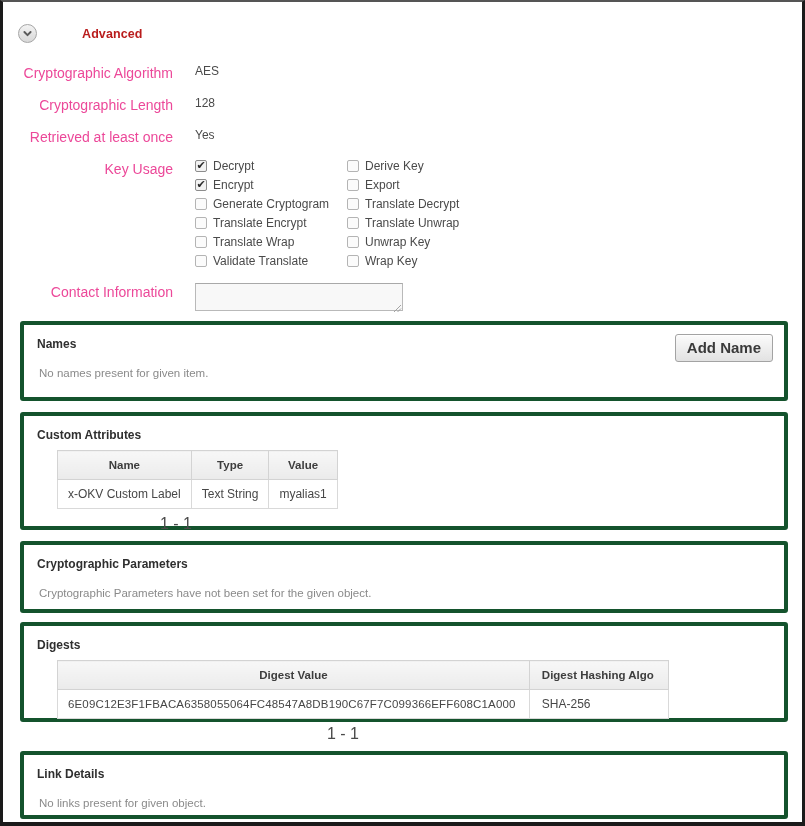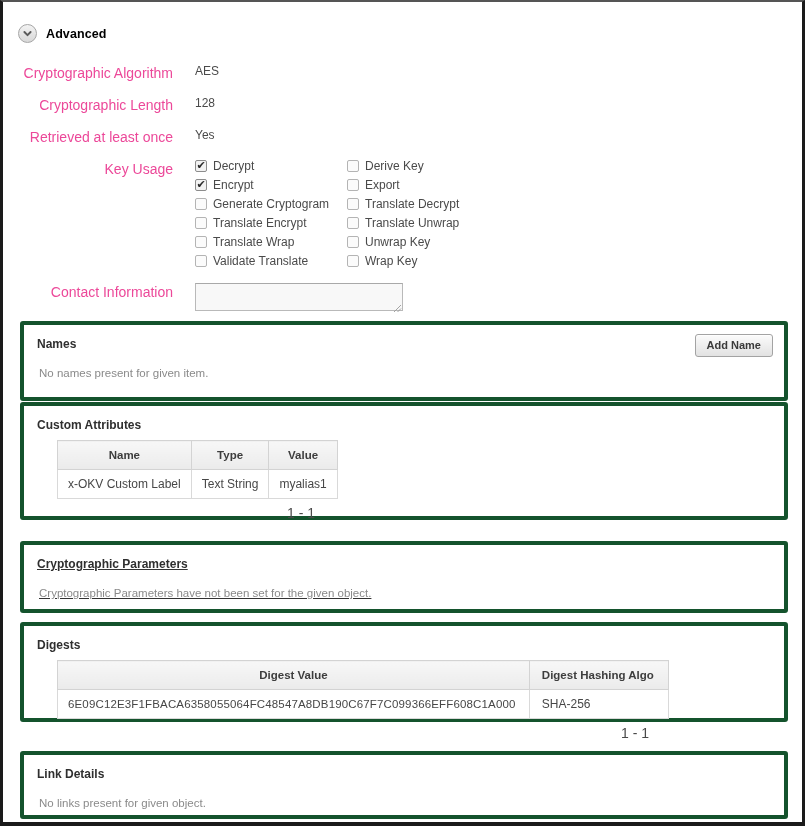--- a/index.html
+++ b/index.html
@@ -55,22 +55,23 @@
     box-sizing: border-box;
     display: flex;
     align-items: center;
     justify-content: center;
     cursor: pointer;
   }
   .disclosure-btn svg { display: block; }
   .section-title {
     font-size: 12.5px;
     font-weight: bold;
-    color: #000000;
+    color: #b91c1c;
     letter-spacing: 0.1px;
+    margin-left: 36px;
   }
 
   
   .prop-list {
     position: absolute;
     left: 0;
     top: 62px;
     width: 790px;
   }
   .prop-row {
@@ -186,21 +187,21 @@
     padding: 16px 0 0 15px;
   }
 
   
   .btn {
     position: absolute;
     right: 11px;
     top: 9px;
     padding: 4px 11px 5px 11px;
     font-family: "Liberation Sans", sans-serif;
-    font-size: 11px;
+    font-size: 15px;
     font-weight: bold;
     color: #3a3a3a;
     background: linear-gradient(#fbfbfb, #e2e2e2);
     border: 1px solid #a3a3a3;
     border-radius: 3px;
     cursor: pointer;
     box-shadow: 0 1px 0 rgba(255,255,255,0.7) inset;
   }
 
   
@@ -221,23 +222,23 @@
     text-align: center;
     white-space: nowrap;
   }
   table.grid td {
     border: 1px solid #d9d9d9;
     padding: 7px 10px 7px 10px;
     white-space: nowrap;
     color: #474747;
   }
   .pager {
-    font-size: 14px;
+    font-size: 16px;
     color: #4a4a4a;
-    text-align: right;
+    text-align: center;
     padding-top: 6px;
   }
 
   .ca-wrap { padding: 8px 0 0 13px; }
   .ca-table { width: 278px; }
   .ca-table th.c-name { width: 132px; }
   .ca-table th.c-type { width: 74px; }
   .ca-table th.c-val  { width: 68px; }
   .ca-table td { text-align: center; }
   .ca-pager { width: 278px; }
@@ -362,21 +363,21 @@
       </div>
 
     </div>
 
     <div class="panel" style="top:319px; height:80px;">
       <div class="panel-title">Names</div>
       <button class="btn">Add Name</button>
       <div class="panel-empty">No names present for given item.</div>
     </div>
 
-    <div class="panel" style="top:400px; height:118px;">
+    <div class="panel" style="top:410px; height:118px;">
       <div class="panel-title">Custom Attributes</div>
       <div class="ca-wrap">
         <table class="grid ca-table">
           <thead>
             <tr>
               <th class="c-name">Name</th>
               <th class="c-type">Type</th>
               <th class="c-val">Value</th>
             </tr>
           </thead>
@@ -385,21 +386,21 @@
               <td>x-OKV Custom Label</td>
               <td>Text String</td>
               <td>myalias1</td>
             </tr>
           </tbody>
         </table>
         <div class="pager ca-pager">1 - 1</div>
       </div>
     </div>
 
-    <div class="panel" style="top:539px; height:72px;text-decoration:underline;">
+    <div class="panel" style="top:539px; height:72px;">
       <div class="panel-title">Cryptographic Parameters</div>
       <div class="panel-empty">Cryptographic Parameters have not been set for the given object.</div>
     </div>
 
     <div class="panel" style="top:620px; height:100px;">
       <div class="panel-title">Digests</div>
       <div class="dg-wrap">
         <table class="grid dg-table">
           <thead>
             <tr>

